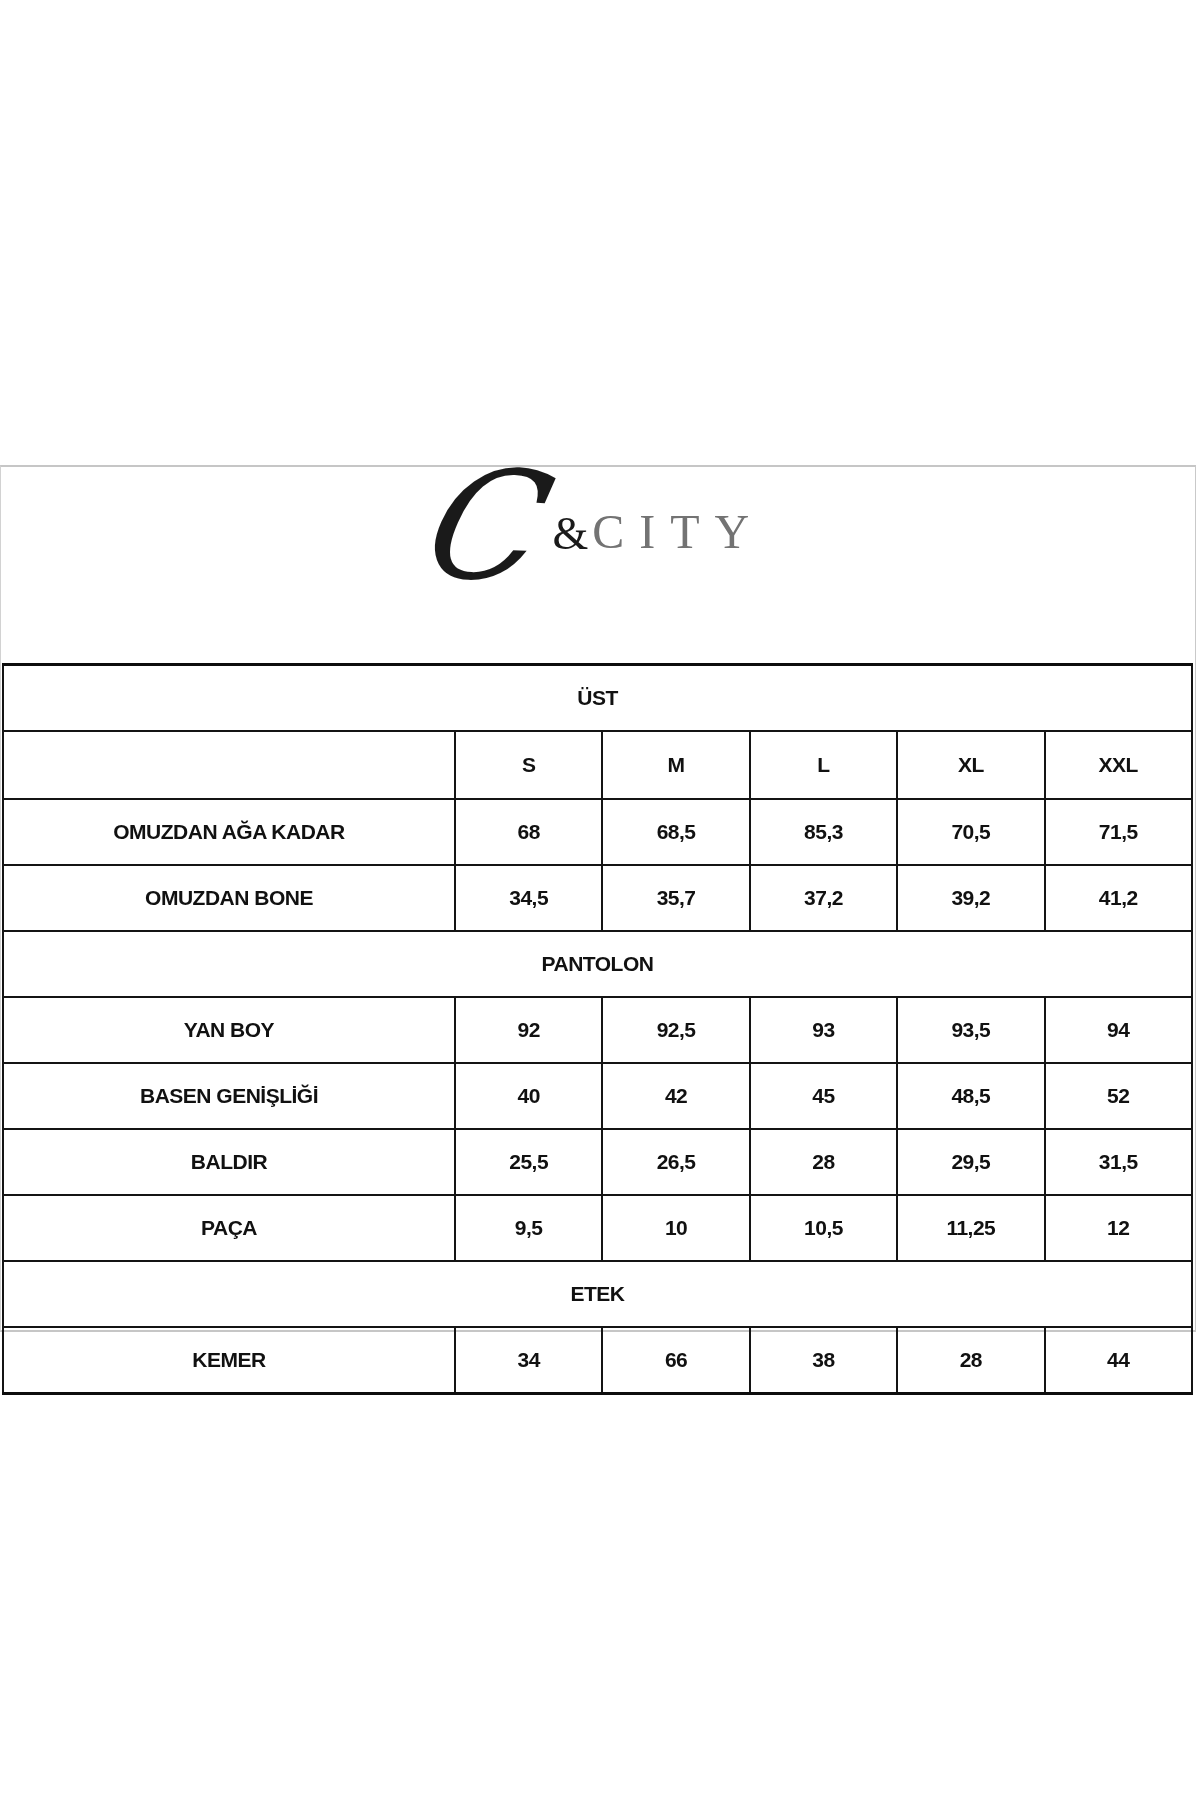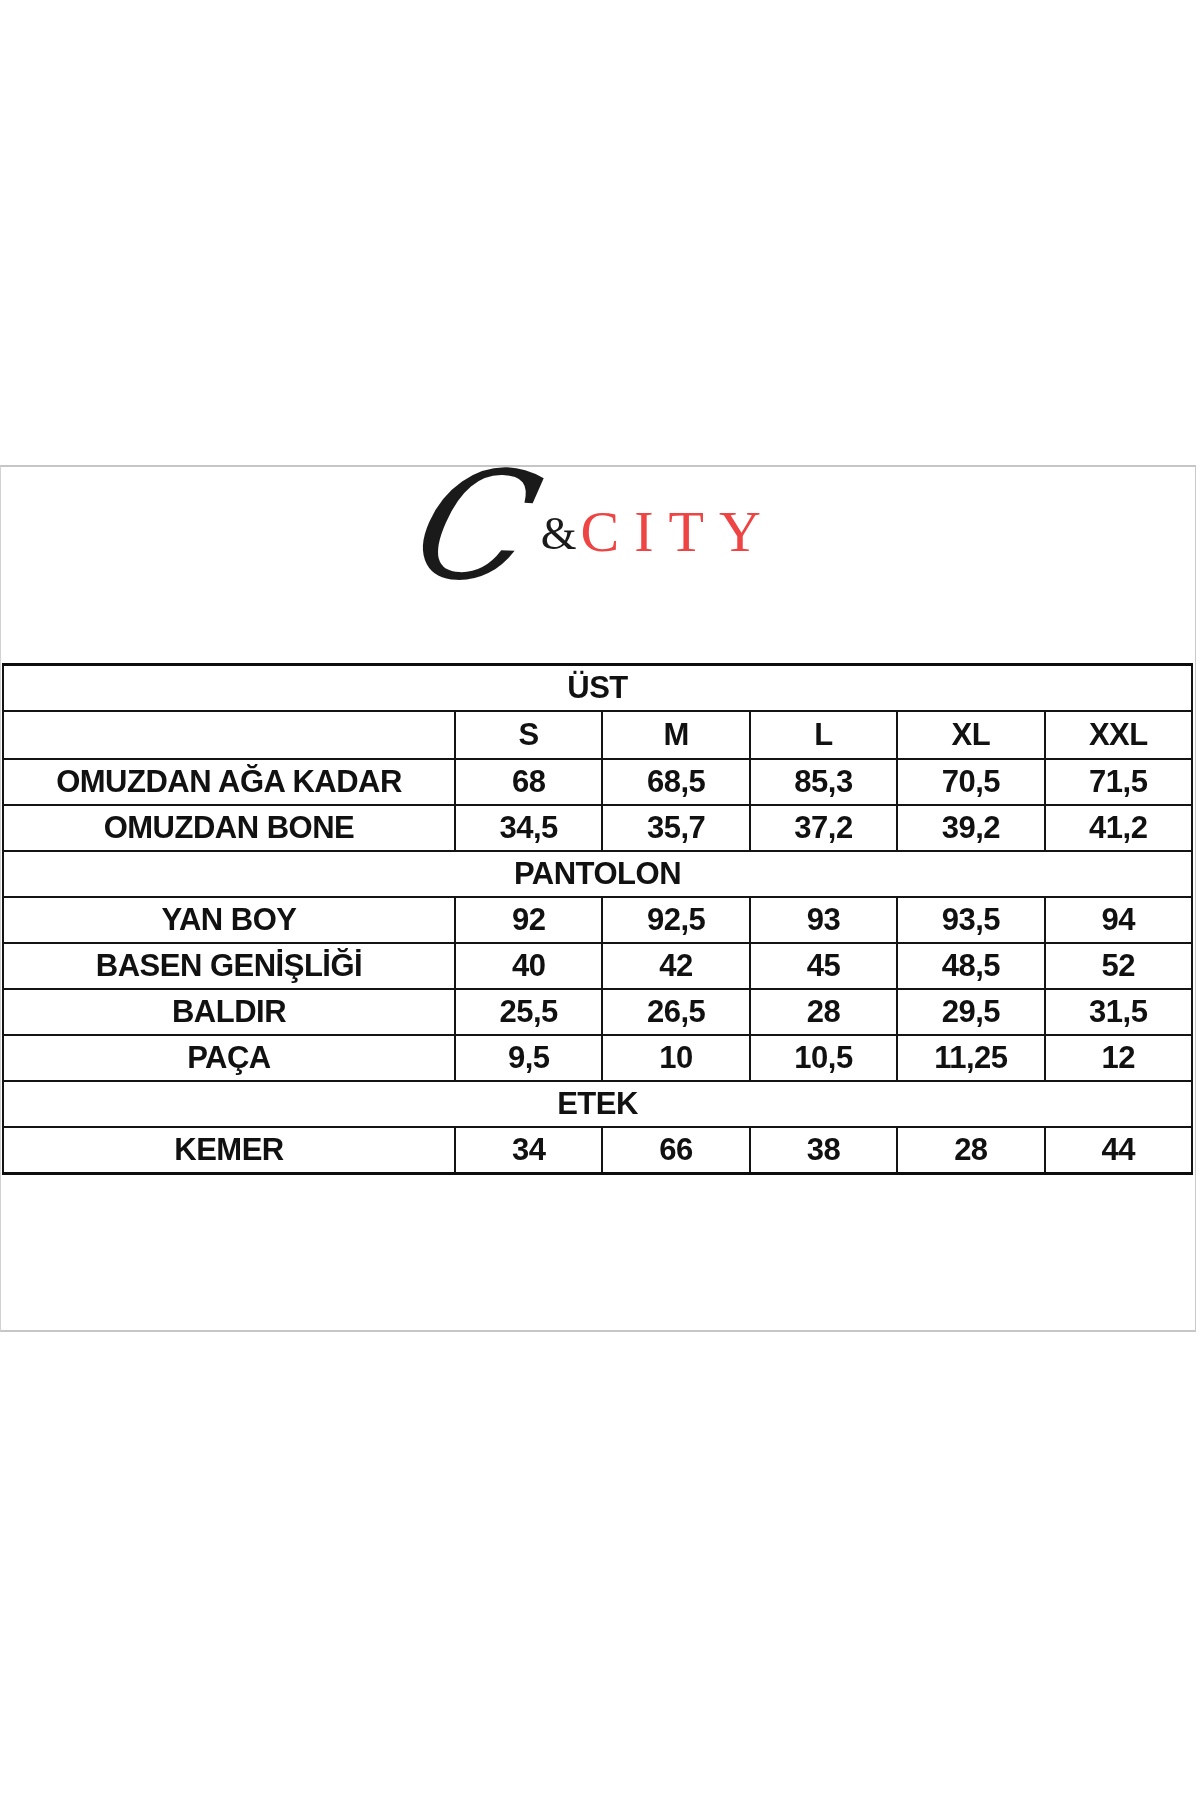--- a/index.html
+++ b/index.html
@@ -55,25 +55,25 @@
   .logo-amp {
     font-family: "Liberation Serif", serif;
     font-size: 46px;
     line-height: 46px;
     margin-top: 44px;
     letter-spacing: 4px;
     color: #1a1a1a;
   }
   .logo-city {
     font-family: "Liberation Serif", serif;
-    font-size: 58px;
+    font-size: 48px;
     line-height: 54px;
     margin-top: 38px;
     letter-spacing: 15px;
-    color: #ef4444;
+    color: #737373;
   }
 
   
   .table-wrap {
     position: absolute;
     top: 196px;
     left: 1px;
     width: 1191px;
   }
   table.size-table {
@@ -81,23 +81,23 @@
     table-layout: fixed;
     width: 100%;
     border-top: 3px solid #0d0d0d;
     border-bottom: 3px solid #0d0d0d;
   }
   table.size-table col.c-label { width: 452px; }
   table.size-table td {
     border: 2px solid #141414;
     height: 44px;
     font-weight: bold;
-    font-size: 31px;
+    font-size: 21px;
     letter-spacing: -0.5px;
-    padding: 0;
+    padding: 10px;
     white-space: nowrap;
     overflow: hidden;
   }
   td.section-title {
     text-align: center;
     height: 42px;
   }
   td.label-cell {
     text-align: center;
     padding-left: 10px;

